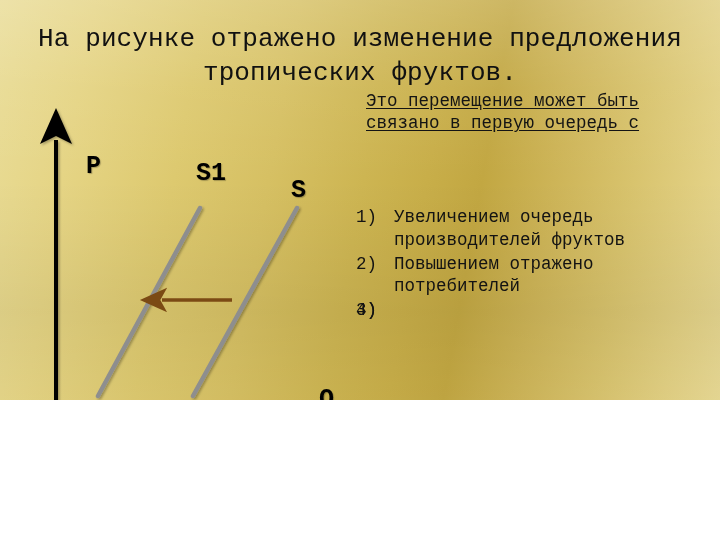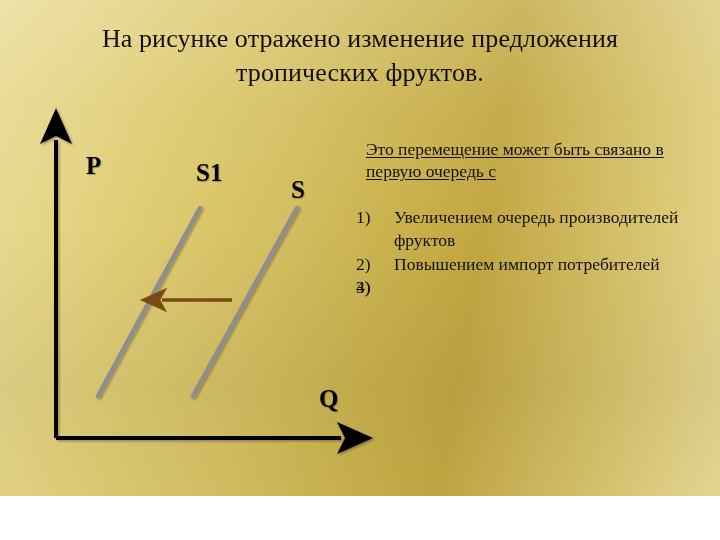--- a/index.html
+++ b/index.html
@@ -4,23 +4,23 @@
 <title>Slide</title>
 <style>
   html, body {
     margin: 0;
     padding: 0;
     background: #ffffff;
   }
   #slide {
     position: relative;
     width: 720px;
-    height: 496px;
+    height: 400px;
     overflow: hidden;
-    font-family: Liberation Serif, serif;
+    font-family: Liberation Mono, monospace;
     
     background:
       linear-gradient(180deg,
         rgba(255,255,255,0.18) 0%,
         rgba(255,255,255,0.05) 22%,
         rgba(0,0,0,0.00) 45%,
         rgba(0,0,0,0.05) 78%,
         rgba(0,0,0,0.02) 100%),
       linear-gradient(100deg,
         #e9dc96 0%,
@@ -54,21 +54,20 @@
   .subtitle {
     position: absolute;
     left: 366px;
     top: 90px;
     width: 330px;
     font-size: 17.5px;
     line-height: 1.28;
     color: #141414;
     text-decoration: underline;
     text-underline-offset: 2px;
-    margin-top: 48px;
   }
 
   .answer-list {
     position: absolute;
     left: 354px;
     top: 206px;
     width: 350px;
     list-style: none;
     margin: 0;
     padding: 0;
@@ -150,18 +149,18 @@
     <div class="axis-label lbl-P">P</div>
     <div class="axis-label lbl-Q">Q</div>
     <div class="axis-label lbl-S1">S1</div>
     <div class="axis-label lbl-S">S</div>
   </div>
 
   <div class="subtitle">Это перемещение может быть связано в первую очередь с</div>
 
   <ol class="answer-list" id="answer-list">
       <li><span class="num">1)</span><span>Увеличением очередь производителей фруктов</span></li>
-      <li><span class="num">2)</span><span>Повышением импорт потребителей</span></li>
+      <li><span class="num">2)</span><span>Повышением отражено потребителей</span></li>
       <li><span class="num">3)</span></li>
       <li><span class="num">4)</span></li>
     </ol>
 
 </div>
 
 </body></html>

